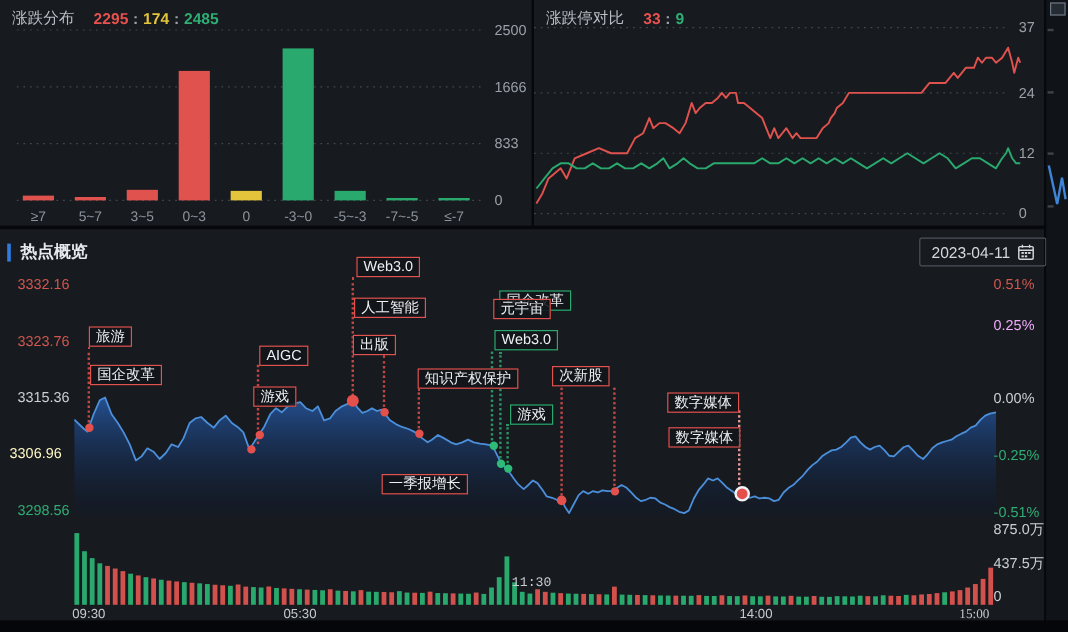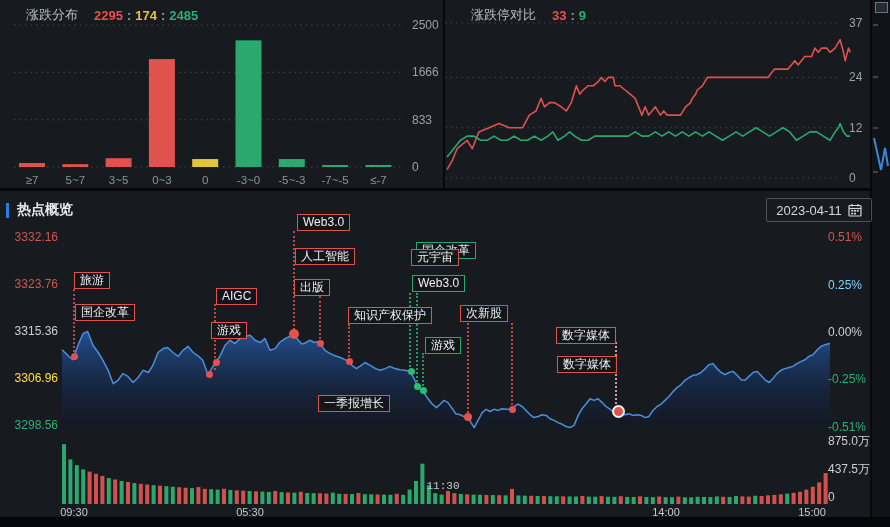--- a/index.html
+++ b/index.html
@@ -1,18 +1,18 @@
 <!DOCTYPE html>
 <html><head>
 <meta charset="utf-8">
 <style>
   html,body{margin:0;padding:0;background:#0c0e12;}
   #app{position:relative;width:890px;height:527px;background:#171a1f;overflow:hidden;
        font-family:"Liberation Sans","DejaVu Sans",sans-serif;}
-  .panel-title{position:absolute;font-size:13px;color:#b8bfc6;display:flex;align-items:center;gap:4px;margin-left:16px;}
+  .panel-title{position:absolute;font-size:13px;color:#b8bfc6;display:flex;align-items:center;gap:4px;}
   .v-red{color:#e8524e;font-weight:bold;}
   .v-yellow{color:#e3c43a;font-weight:bold;}
   .v-green{color:#2fae74;font-weight:bold;}
   .v-sep{color:#9aa1a9;font-weight:bold;}
   .divider{position:absolute;background:#06080b;}
   .axis-label{position:absolute;font-size:12px;line-height:14px;white-space:nowrap;}
   .time-label{position:absolute;font-size:11px;color:#c6cbd0;transform:translateX(-50%);}
   .hdr-bar{position:absolute;left:6px;top:203px;width:3px;height:15px;background:#2f7be0;}
   .hdr-title{position:absolute;left:17px;top:201px;font-size:14px;font-weight:bold;color:#e6e9ed;}
   .datebox{position:absolute;left:766px;top:198px;width:106px;height:24px;border:1px solid #4d525b;
@@ -239,35 +239,35 @@
       <rect x="804.4000000000001" y="264.6" width="4" height="14.4" fill="#d2514d"></rect>
       <rect x="810.8000000000001" y="261.72" width="4" height="17.28" fill="#d2514d"></rect>
       <rect x="817.2" y="257.4" width="4" height="21.6" fill="#d2514d"></rect>
       <rect x="823.6" y="248.04" width="4" height="30.96" fill="#d2514d"></rect>
     </svg>
 
   <div id="hot-overlay" style="position:absolute;left:0;top:0;width:872px;height:527px;">
       <div class="axis-label" style="left:8px;top:230px;width:50px;text-align:right;color:#d0574f">3332.16</div>
       <div class="axis-label" style="left:8px;top:277px;width:50px;text-align:right;color:#d0574f">3323.76</div>
       <div class="axis-label" style="left:8px;top:324px;width:50px;text-align:right;color:#ccd0d5">3315.36</div>
-      <div class="axis-label" style="left:8px;top:371px;width:50px;text-align:right;color:#fde047">3306.96</div>
+      <div class="axis-label" style="left:8px;top:371px;width:50px;color:#fef9c3">3306.96</div>
       <div class="axis-label" style="left:8px;top:418px;width:50px;text-align:right;color:#2fae74">3298.56</div>
       <div class="axis-label" style="left:828px;top:230px;color:#d0574f">0.51%</div>
-      <div class="axis-label" style="left:828px;top:278px;color:#7dd3fc">0.25%</div>
+      <div class="axis-label" style="left:828px;top:264px;color:#f0abfc">0.25%</div>
       <div class="axis-label" style="left:828px;top:325px;color:#ccd0d5">0.00%</div>
       <div class="axis-label" style="left:828px;top:372px;color:#2fae74">-0.25%</div>
       <div class="axis-label" style="left:828px;top:420px;color:#2fae74">-0.51%</div>
       <div class="axis-label" style="left:828px;top:434px;color:#ccd0d5">875.0万</div>
       <div class="axis-label" style="left:828px;top:462px;color:#ccd0d5">437.5万</div>
       <div class="axis-label" style="left:828px;top:490px;color:#ccd0d5">0</div>
       <div class="time-label" style="left:74px;top:506px;">09:30</div>
       <div class="time-label" style="left:250px;top:506px;">05:30</div>
       <div class="time-label" style="left:443px;top:480px;font-family:Liberation Mono, monospace;">11:30</div>
-      <div class="time-label" style="left:630px;top:506px;margin-left:36px;">14:00</div>
-      <div class="time-label" style="left:812px;top:506px;">15:00</div>
+      <div class="time-label" style="left:630px;top:506px;">14:00</div>
+      <div class="time-label" style="left:812px;top:506px;font-family:Liberation Serif, serif;">15:00</div>
       <div class="conn" style="left:73px;top:289px;height:63px;border-left:2px dotted rgba(223,80,76,.85)"></div>
       <div class="conn" style="left:214px;top:304px;height:66px;border-left:2px dotted rgba(223,80,76,.85)"></div>
       <div class="conn" style="left:293px;top:231px;height:99px;border-left:2px dotted rgba(223,80,76,.85)"></div>
       <div class="conn" style="left:319px;top:296px;height:43px;border-left:2px dotted rgba(223,80,76,.85)"></div>
       <div class="conn" style="left:348px;top:324px;height:33px;border-left:2px dotted rgba(223,80,76,.85)"></div>
       <div class="conn" style="left:409px;top:293px;height:74px;border-left:2px dotted rgba(46,170,112,.85)"></div>
       <div class="conn" style="left:416px;top:293px;height:89px;border-left:2px dotted rgba(46,170,112,.85)"></div>
       <div class="conn" style="left:422px;top:353px;height:33px;border-left:2px dotted rgba(46,170,112,.85)"></div>
       <div class="conn" style="left:467px;top:323px;height:90px;border-left:2px dotted rgba(223,80,76,.85)"></div>
       <div class="conn" style="left:511px;top:323px;height:82px;border-left:2px dotted rgba(223,80,76,.85)"></div>

